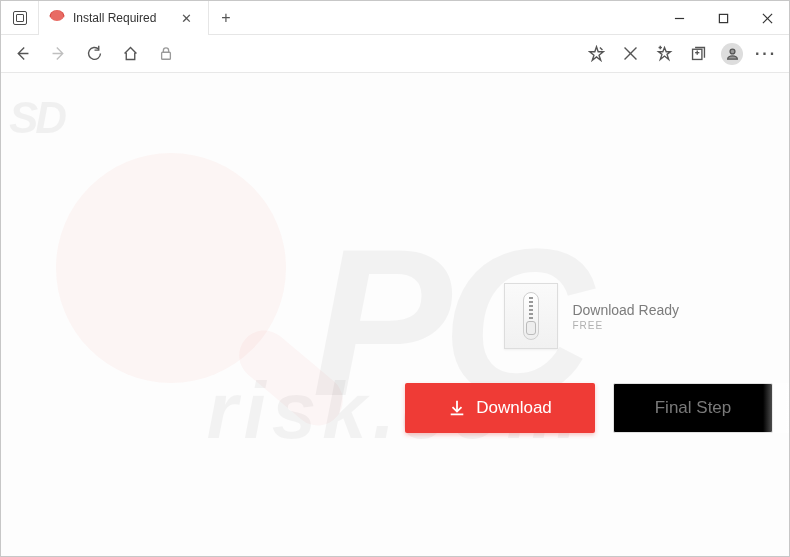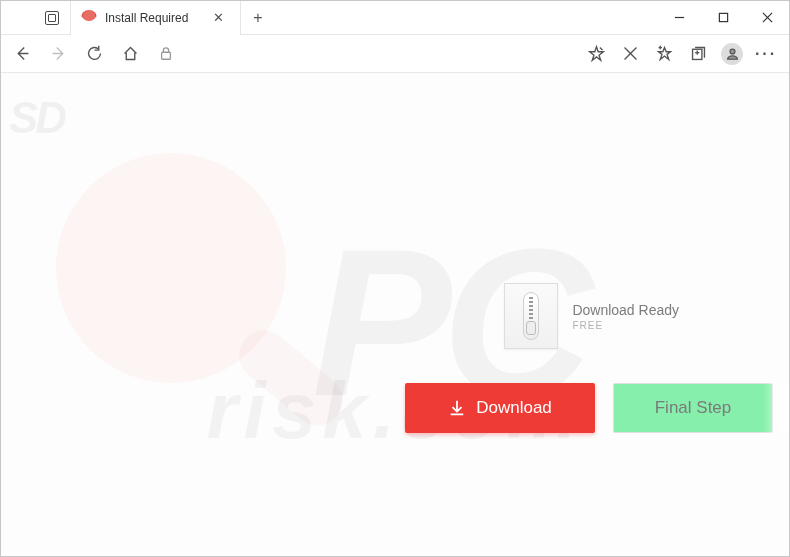--- a/index.html
+++ b/index.html
@@ -1,18 +1,18 @@
 <!DOCTYPE html>
 <html><head>
 <meta charset="utf-8">
 <style>
   * { box-sizing: border-box; margin: 0; padding: 0; }
   html, body { width: 790px; height: 557px; overflow: hidden; font-family: "Segoe UI", Arial, sans-serif; background: #fff; }
   .window { width: 790px; height: 557px; border: 1px solid #c7c7c7; display: flex; flex-direction: column; background: #fff; position: relative; }
-  .titlebar { height: 34px; display: flex; align-items: center; background: #fff; border-bottom: 1px solid #e6e6e6; padding-left: 32px; }
+  .titlebar { height: 34px; display: flex; align-items: flex-start; background: #fff; border-bottom: 1px solid #e6e6e6; }
   .corner-box { width: 38px; height: 34px; display:flex; align-items:center; justify-content:center; border-right: 1px solid #e6e6e6;}
   .corner-ic { width:14px; height:14px; border:1.5px solid #4a4a4a; border-radius:2px; position:relative; }
   .corner-ic::after{content:""; position:absolute; left:2px; top:2px; right:2px; bottom:2px; border:1px solid #4a4a4a; border-radius:1px;}
   .tabs { display: flex; align-items: stretch; height: 34px; flex: 1; }
   .tab { display:flex; align-items:center; gap:8px; padding: 0 16px 0 10px; background:#fff; border-right:1px solid #e6e6e6; min-width:170px; font-size:12px; color:#333; }
   .tab-favicon { width:16px; height:16px; border-radius:50%; background: radial-gradient(circle at 50% 40%, #e86b64 45%, #d0352e 60%, #fff 62%); box-shadow: inset 0 -5px 0 #fff; }
   .tab-close { margin-left:auto; color:#555; font-size:13px; line-height:1; cursor:pointer; }
   .new-tab { width:34px; display:flex; align-items:center; justify-content:center; color:#555; font-size:16px; cursor:pointer;}
   .wincontrols { display:flex; height:34px; }
   .wc { width:44px; display:flex; align-items:center; justify-content:center; color:#333; cursor:pointer; }
@@ -38,21 +38,21 @@
   .file-thumb { width:54px; height:66px; border:1px solid #ddd; background:linear-gradient(#fafafa,#f1f1f1); display:flex; align-items:center; justify-content:center; box-shadow:0 1px 2px rgba(0,0,0,0.06);}
   .zip-ic { width:16px; height:48px; background:linear-gradient(#fff,#eee); border:1px solid #cfcfcf; border-radius:8px; position:relative;}
   .zip-ic::before{content:""; position:absolute; left:50%; top:4px; transform:translateX(-50%); width:4px; height:24px; background:repeating-linear-gradient(#999 0 2px, transparent 2px 4px);}
   .zip-ic::after{content:""; position:absolute; left:50%; top:28px; transform:translateX(-50%); width:8px; height:12px; border:1px solid #bbb; border-radius:3px; background:#eee;}
   .file-meta .t1{ font-size:14px; color:#7c7c7c; font-weight:500;}
   .file-meta .t2{ font-size:10px; color:#b0b0b0; letter-spacing:1px; margin-top:2px;}
   .btn-row { position:absolute; right:16px; top:310px; display:flex; gap:18px; align-items:stretch; justify-content:flex-end;}
   .btn { height:50px; display:flex; align-items:center; justify-content:center; font-size:17px; cursor:pointer; border-radius:2px; }
   .btn-download{ width:190px; background:#ef3b36; color:#fff; gap:10px; box-shadow:0 2px 4px rgba(239,59,54,0.3);}
   .btn-download svg{width:18px; height:18px; stroke:#fff; fill:none; stroke-width:2;}
-  .btn-final{ width:160px; background:#86efac; color:#7a7a7a; border:1px solid #e0e0e0;}
+  .btn-final{ width:160px; background:#000000; color:#7a7a7a; border:1px solid #e0e0e0;}
   .btn-final-wrap{ position:relative; }
   .btn-final-wrap::after{ content:""; position:absolute; right:-20px; top:0; bottom:0; width:30px; background:linear-gradient(to right, rgba(255,255,255,0), #fff);}
 </style>
 </head>
 <body>
 
 <div class="window">
 
   <div class="titlebar">
     <div class="corner-box">

